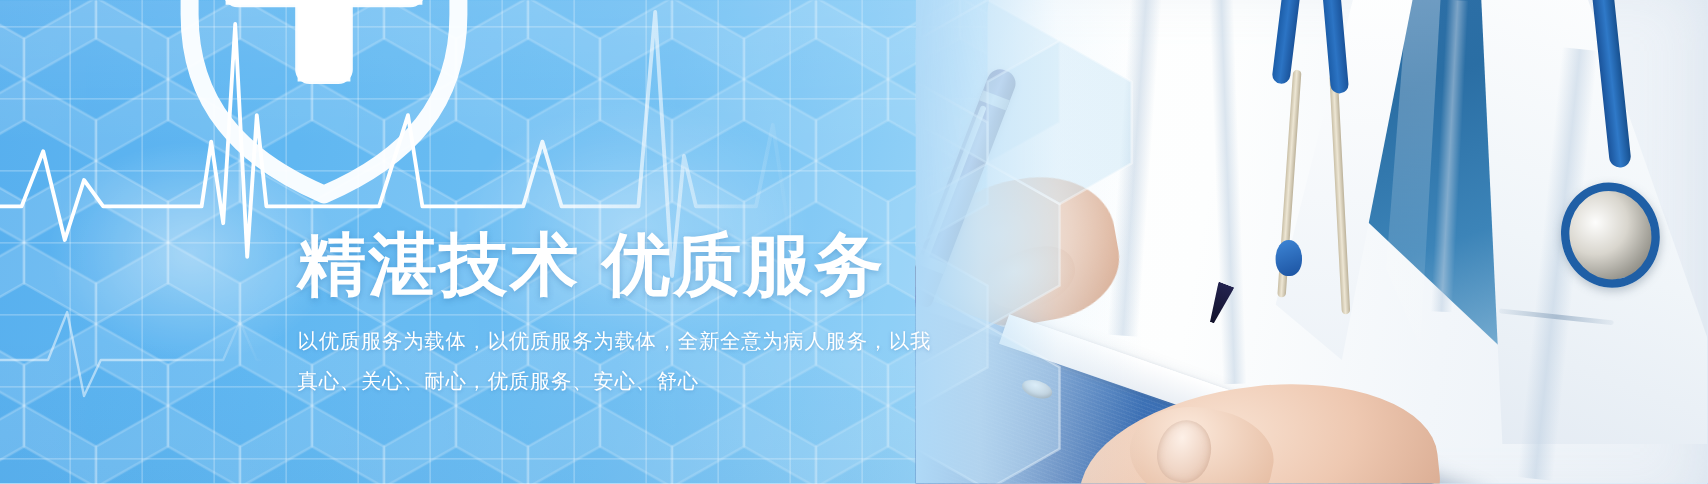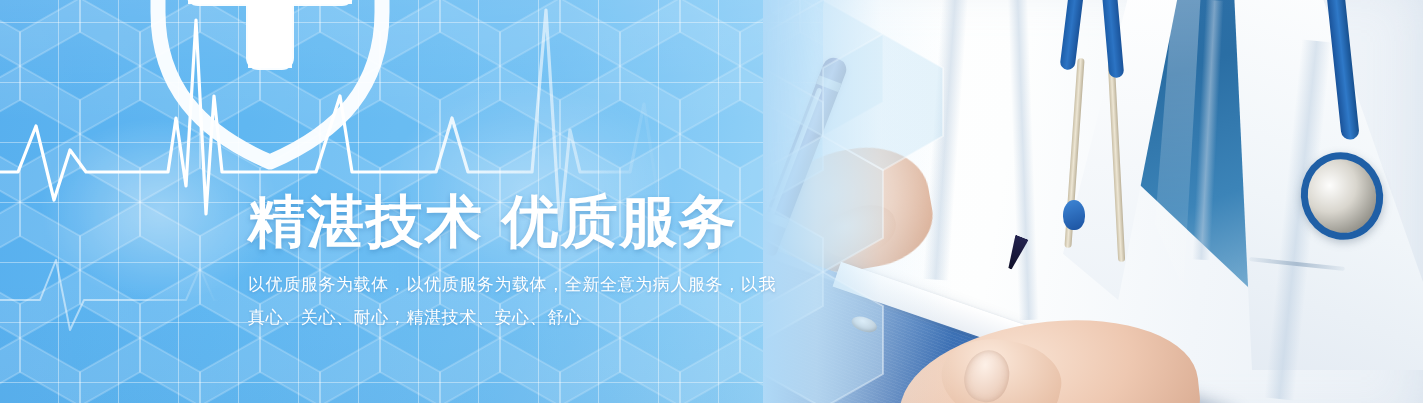--- a/index.html
+++ b/index.html
@@ -475,17 +475,17 @@
       </svg>
     </div>
     <div class="photo-fade"></div>
   </div>
 
   <div class="textblock">
     <h1 class="headline">精湛技术 优质服务</h1>
     <div class="sub-gap"></div>
     <p class="subline">
       <span>以优质服务为载体，以优质服务为载体，全新全意为病人服务，以我</span><br>
-      <span>真心、关心、耐心，精湛技术、安心、舒心</span>
+      <span>真心、关心、耐心，优质服务、安心、舒心</span>
     </p>
   </div>
 
 </div>
 
 </body></html>

